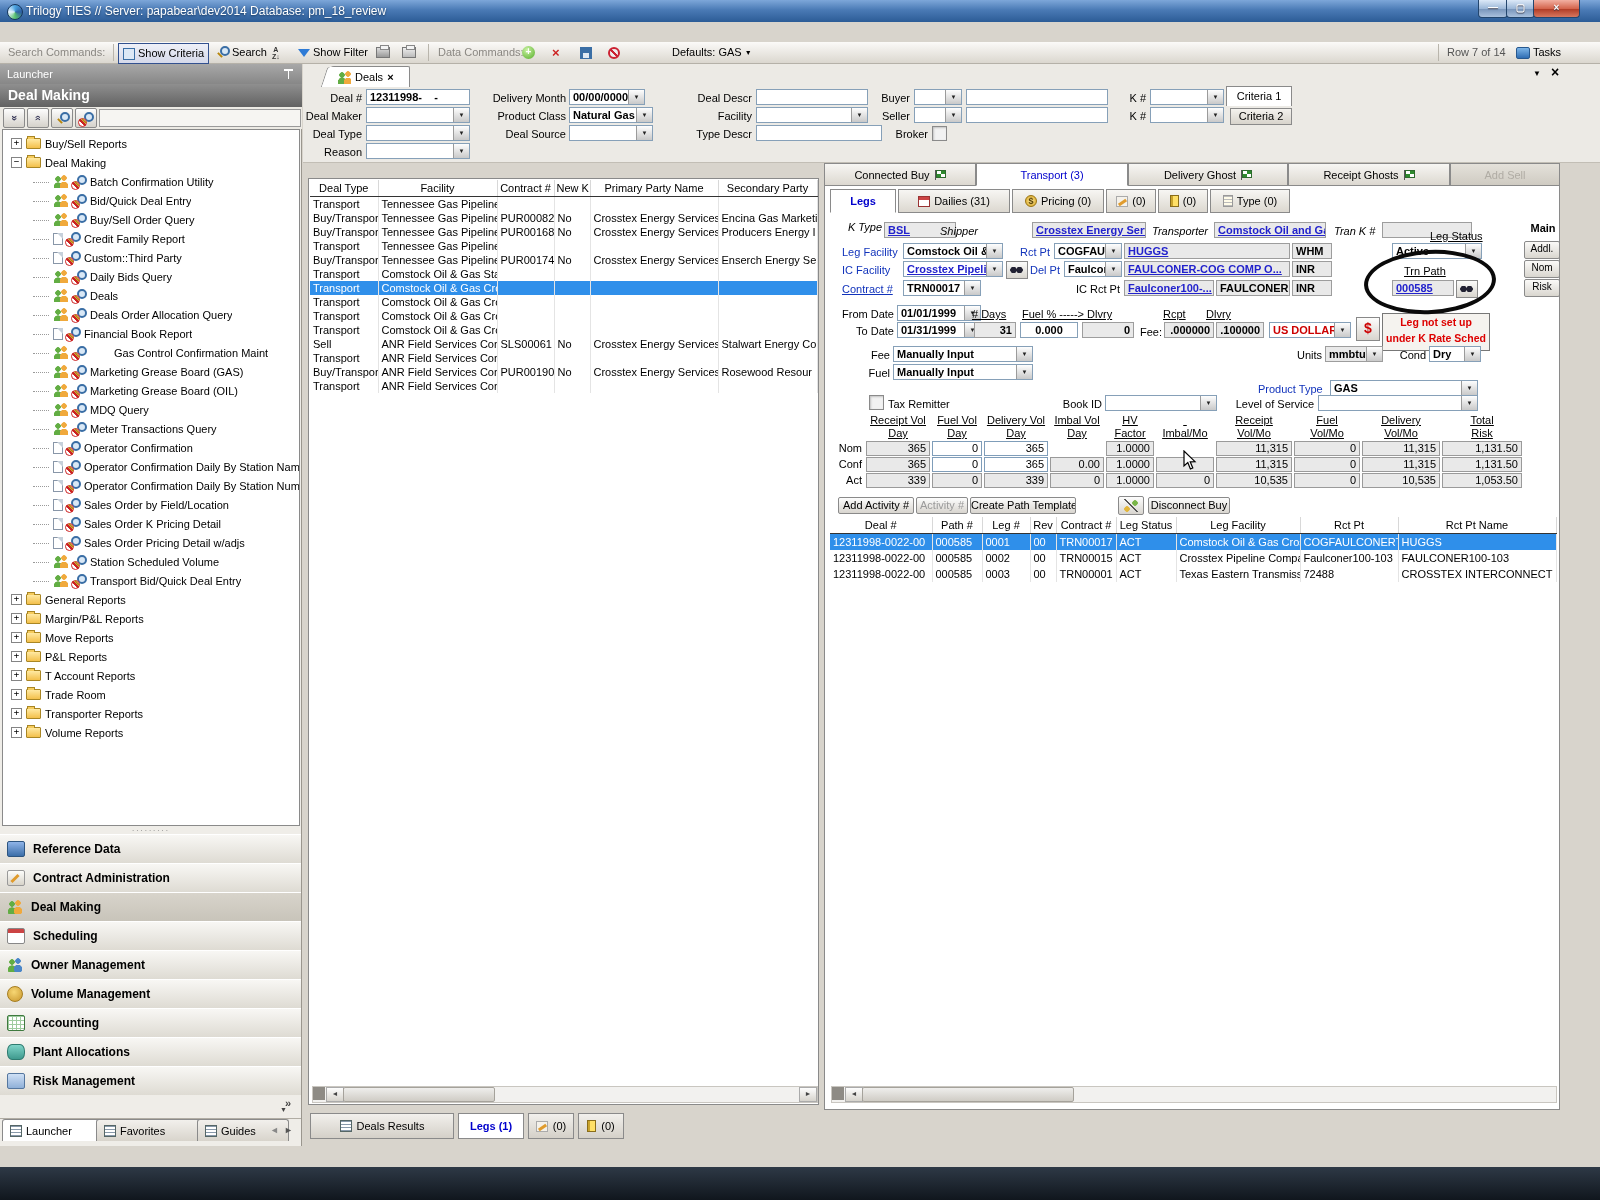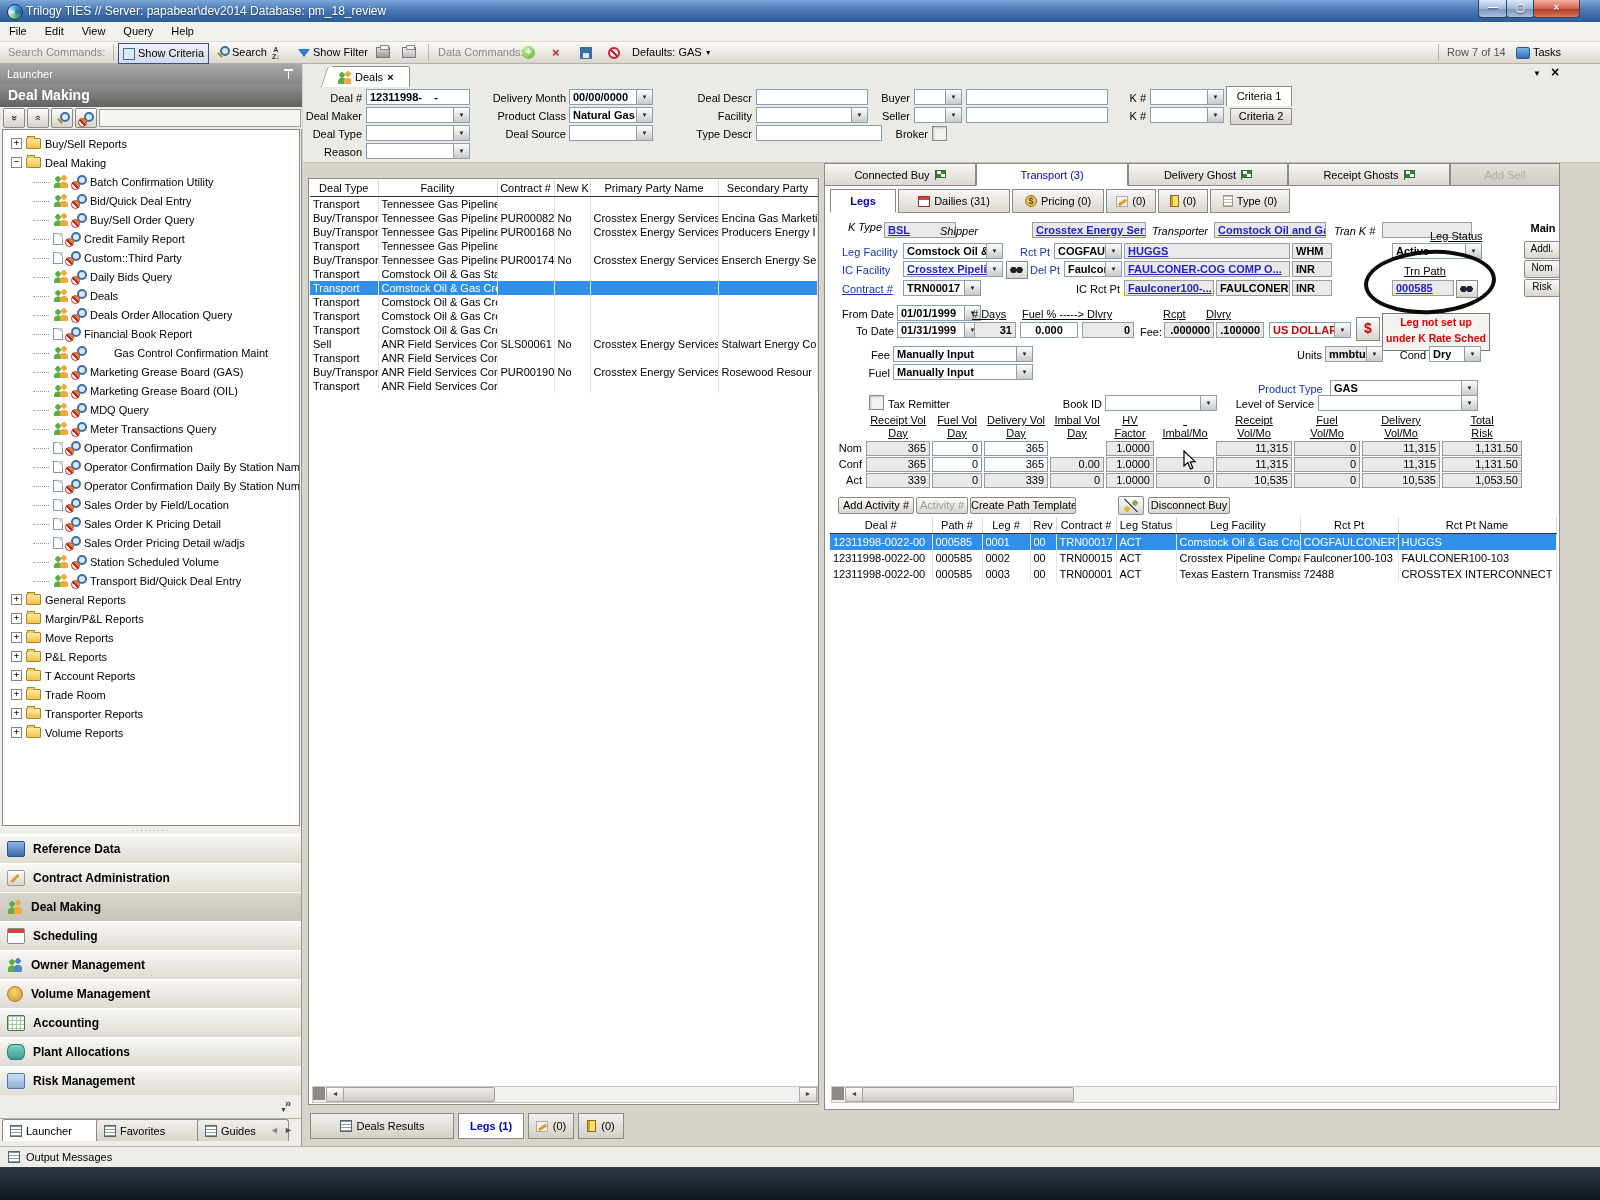--- a/index.html
+++ b/index.html
@@ -173,21 +173,20 @@
 <div id="app">
 
   <div class="abs" id="titlebar">
     <span class="logo"></span>
     <span id="title-text">Trilogy TIES //  Server: papabear\dev2014 Database: pm_18_review</span>
     <div class="wbtn" style="left:1478px;width:28px;">—</div>
     <div class="wbtn" style="left:1506px;width:27px;">▢</div>
     <div class="wbtn close" style="left:1533px;width:45px;">×</div>
   </div>
 
-  <div class="abs" id="menubar"><span class="menu-item">File</span><span class="menu-item">Edit</span><span class="menu-item">View</span><span class="menu-item">Query</span><span class="menu-item">Help</span></div>
 
   <div class="abs" id="toolbar">
     <span class="tb-label" style="left:8px;">Search Commands:</span>
     <span class="tb-sep" style="left:113px;"></span>
     <div class="tb-btn pressed" style="left:118px;">
       <span class="ico ico-list" style="background:#dce8f6;border-color:#3a6ea5;"></span>
       <span>Show Criteria</span>
     </div>
     <div class="tb-btn" style="left:212px;">
       <span class="ico ico-mag"></span>
@@ -213,21 +212,21 @@
       </div>
     <div class="tb-btn" style="left:548px;">
         <span class="ico ico-xred">×</span>
       </div>
     <div class="tb-btn" style="left:576px;">
         <span class="ico ico-save"></span>
       </div>
     <div class="tb-btn" style="left:604px;">
         <span class="ico ico-block"></span>
       </div>
-    <div class="tb-btn" style="left:628px;">
+    <div class="tb-btn" style="left:668px;">
       <span>Defaults: GAS</span>
         <span style="font-size:7px;">▼</span>
     </div>
     <span class="tb-sep" style="left:1438px;"></span>
     <span class="tb-label" style="left:1447px;color:#555;">Row 7 of 14</span>
     <div class="tb-btn" style="left:1512px;">
       <span class="ico ico-tasks"></span>
       <span>Tasks</span>
     </div>
   </div>
@@ -1012,21 +1011,21 @@
   </div>
 
   <div id="btabs"></div>
 
   <div id="criteria-form">
       <div class="lbl r" style="left: 300px; top: 91px; width: 62px;">Deal #</div>
       <div class="fld" style="left: 366px; top: 89px; width: 104px;">
         <span class="val">12311998-    -</span>
       </div>
       <div class="lbl r" style="left: 468px; top: 91px; width: 98px;">Delivery Month</div>
-      <div class="fld" style="left: 569px; top: 89px; width: 84px;">
+      <div class="fld" style="left: 569px; top: 89px; width: 76px;">
         <span class="val" style="margin-right: 15px;">00/00/0000</span>
         <span class="ddbtn">▼</span>
       </div>
       <div class="lbl r" style="left: 648px; top: 91px; width: 104px;">Deal Descr</div>
       <div class="fld" style="left: 756px; top: 89px; width: 112px;">
         <span class="val"></span>
       </div>
       <div class="lbl r" style="left: 866px; top: 91px; width: 44px;">Buyer</div>
       <div class="fld" style="left: 914px; top: 89px; width: 48px;">
         <span class="val" style="margin-right: 15px;"></span>
@@ -1086,24 +1085,20 @@
       </div>
       <div class="lbl r" style="left: 888px; top: 127px; width: 40px;">Broker</div>
       <div class="chk" style="left: 932px; top: 126px;"></div>
       <div class="lbl r" style="left: 300px; top: 145px; width: 62px;">Reason</div>
       <div class="fld" style="left: 366px; top: 143px; width: 104px;">
         <span class="val" style="margin-right: 15px;"></span>
         <span class="ddbtn">▼</span>
       </div>
     </div>
 
-  <div class="abs" id="statusbar">
-    <span class="ico ico-list"></span>
-    <span>Output Messages</span>
-  </div>
   <div class="abs" id="darkstrip"></div>
 
   <div class="abs" id="ellipse"></div>
   <div class="abs" id="cursor">
     <svg width="15" height="21" viewBox="0 0 15 21">
         <path d="M1,1 L1,16 L4.8,12.6 L7.4,19 L9.8,18 L7.2,11.8 L12,11.6 Z" fill="#fff" stroke="#000" stroke-width="1.2"></path>
       </svg>
   </div>
 <div class="rtab" style="left: 824px; top: 163px; width: 152px;"><span>Connected Buy</span><span class="ico-flag"></span></div>
     <div class="rtab active" style="left: 976px; top: 163px; width: 152px;"><span>Transport (3)</span></div>

